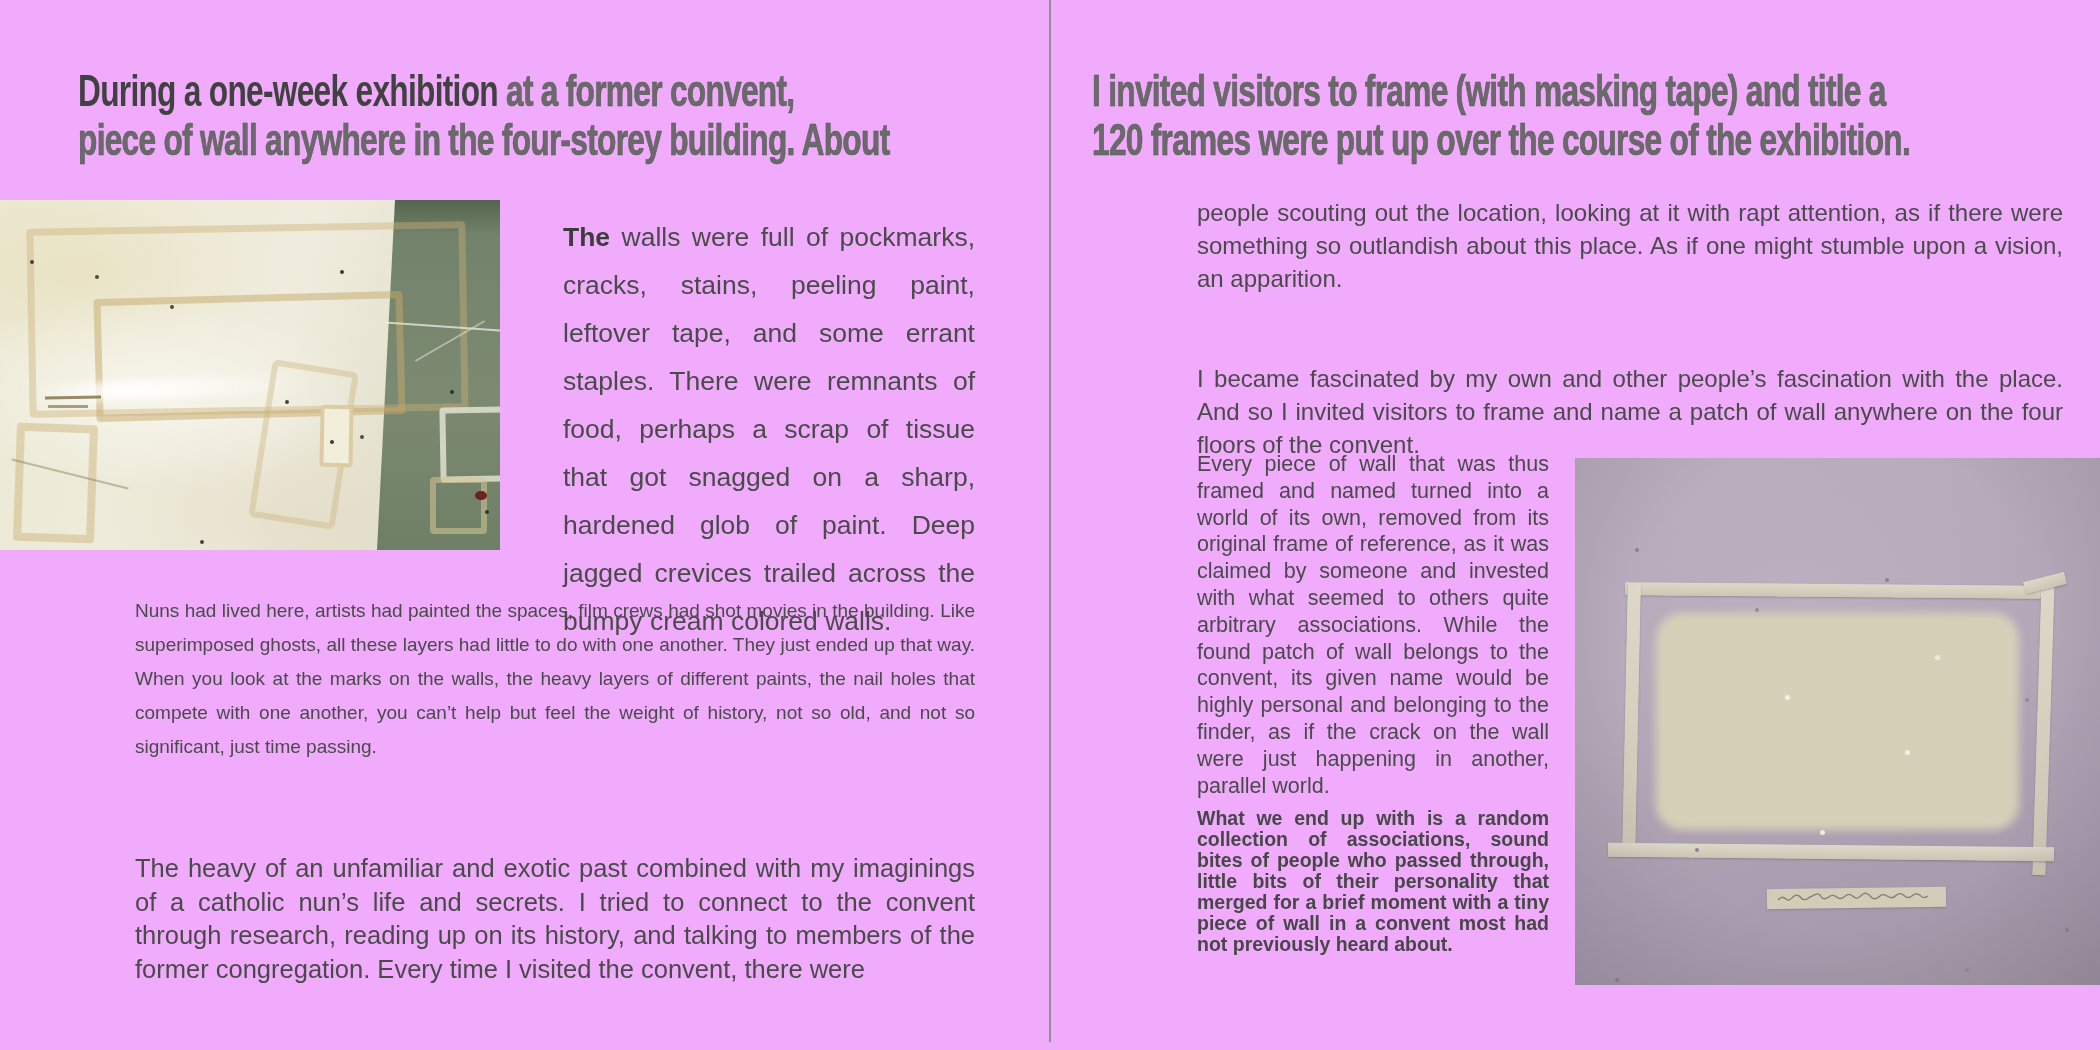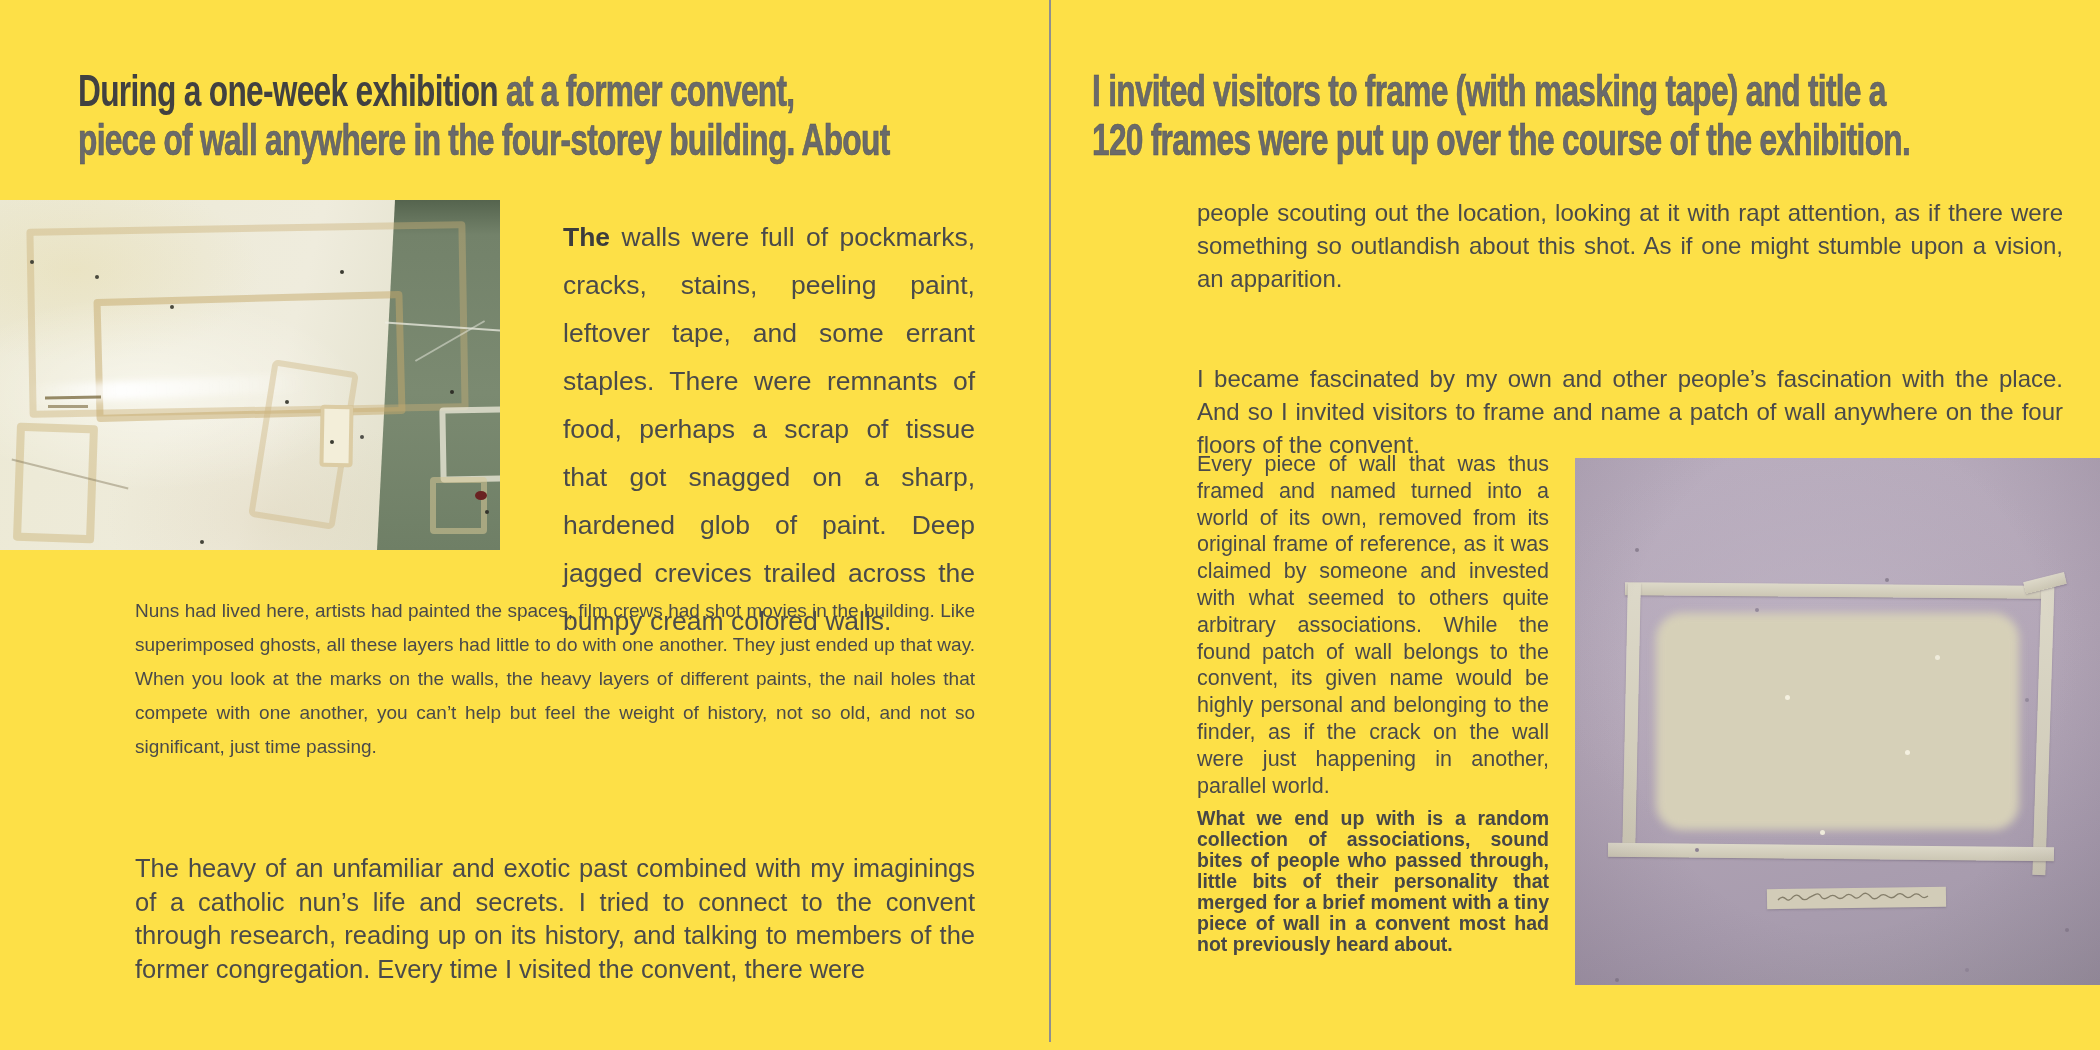--- a/index.html
+++ b/index.html
@@ -1,17 +1,17 @@
 <!DOCTYPE html>
 <html><head>
 <meta charset="utf-8">
 <style>
   html,body{margin:0;padding:0;background:#ffffff;}
   #page{
-    position:relative;width:2100px;height:1050px;background:#fde047;overflow:hidden;
+    position:relative;width:2100px;height:1050px;background:#f0abfc;overflow:hidden;
     font-family:"Liberation Sans", sans-serif;color:#4a4a4a;
   }
   
   #divider{position:absolute;left:1049px;top:0;width:2px;height:1042px;background:#8f8f8f;}
   
   .headline{position:absolute;top:66px;}
   #headline-left{left:78px;width:970px;}
   #headline-right{left:1072px;width:1010px;margin-left:20px;}
   .hl-line{
     white-space:nowrap;font-size:44px;line-height:49px;font-weight:700;
@@ -120,21 +120,21 @@
     <div id="crack-g2"></div>
     <div id="crack-c1"></div>
     <div id="red-blob"></div>
     <div id="speckles"></div>
   </div>
 
   <div class="para" id="intro-col"><span class="lead">The</span><span> walls were full of pockmarks, cracks, stains, peeling paint, leftover tape, and some errant staples. There were remnants of food, perhaps a scrap of tissue that got snagged on a sharp, hardened glob of paint. Deep jagged crevices trailed across the bumpy cream colored walls.</span></div>
   <div class="para" id="para2">Nuns had lived here, artists had painted the spaces, film crews had shot movies in the building. Like superimposed ghosts, all these layers had little to do with one another. They just ended up that way. When you look at the marks on the walls, the heavy layers of different paints, the nail holes that compete with one another, you can’t help but feel the weight of history, not so old, and not so significant, just time passing.</div>
   <div class="para" id="para3">The heavy of an unfamiliar and exotic past combined with my imaginings of a catholic nun’s life and secrets. I tried to connect to the convent through research, reading up on its history, and talking to members of the former congregation. Every time I visited the convent, there were</div>
 
-  <div class="para" id="rp1">people scouting out the location, looking at it with rapt attention, as if there were something so outlandish about this shot. As if one might stumble upon a vision, an apparition.</div>
+  <div class="para" id="rp1">people scouting out the location, looking at it with rapt attention, as if there were something so outlandish about this place. As if one might stumble upon a vision, an apparition.</div>
   <div class="para" id="rp2">I became fascinated by my own and other people’s fascination with the place. And so I invited visitors to frame and name a patch of wall anywhere on the four floors of the convent.</div>
   <div class="para" id="rcol">Every piece of wall that was thus framed and named turned into a world of its own, removed from its original frame of reference, as it was claimed by someone and invested with what seemed to others quite arbitrary associations. While the found patch of wall belongs to the convent, its given name would be highly personal and belonging to the finder, as if the crack on the wall were just happening in another, parallel world.</div>
   <div class="para" id="rcolb">What we end up with is a random collection of associations, sound bites of people who passed through, little bits of their personality that merged for a brief moment with a tiny piece of wall in a convent most had not previously heard about.</div>
 
   <div id="right-photo">
     <div id="patch"></div>
     <div id="patch-specks"></div>
     <div class="tape" id="tp-top"></div>
     <div class="tape" id="tp-left"></div>
     <div class="tape" id="tp-right"></div>

